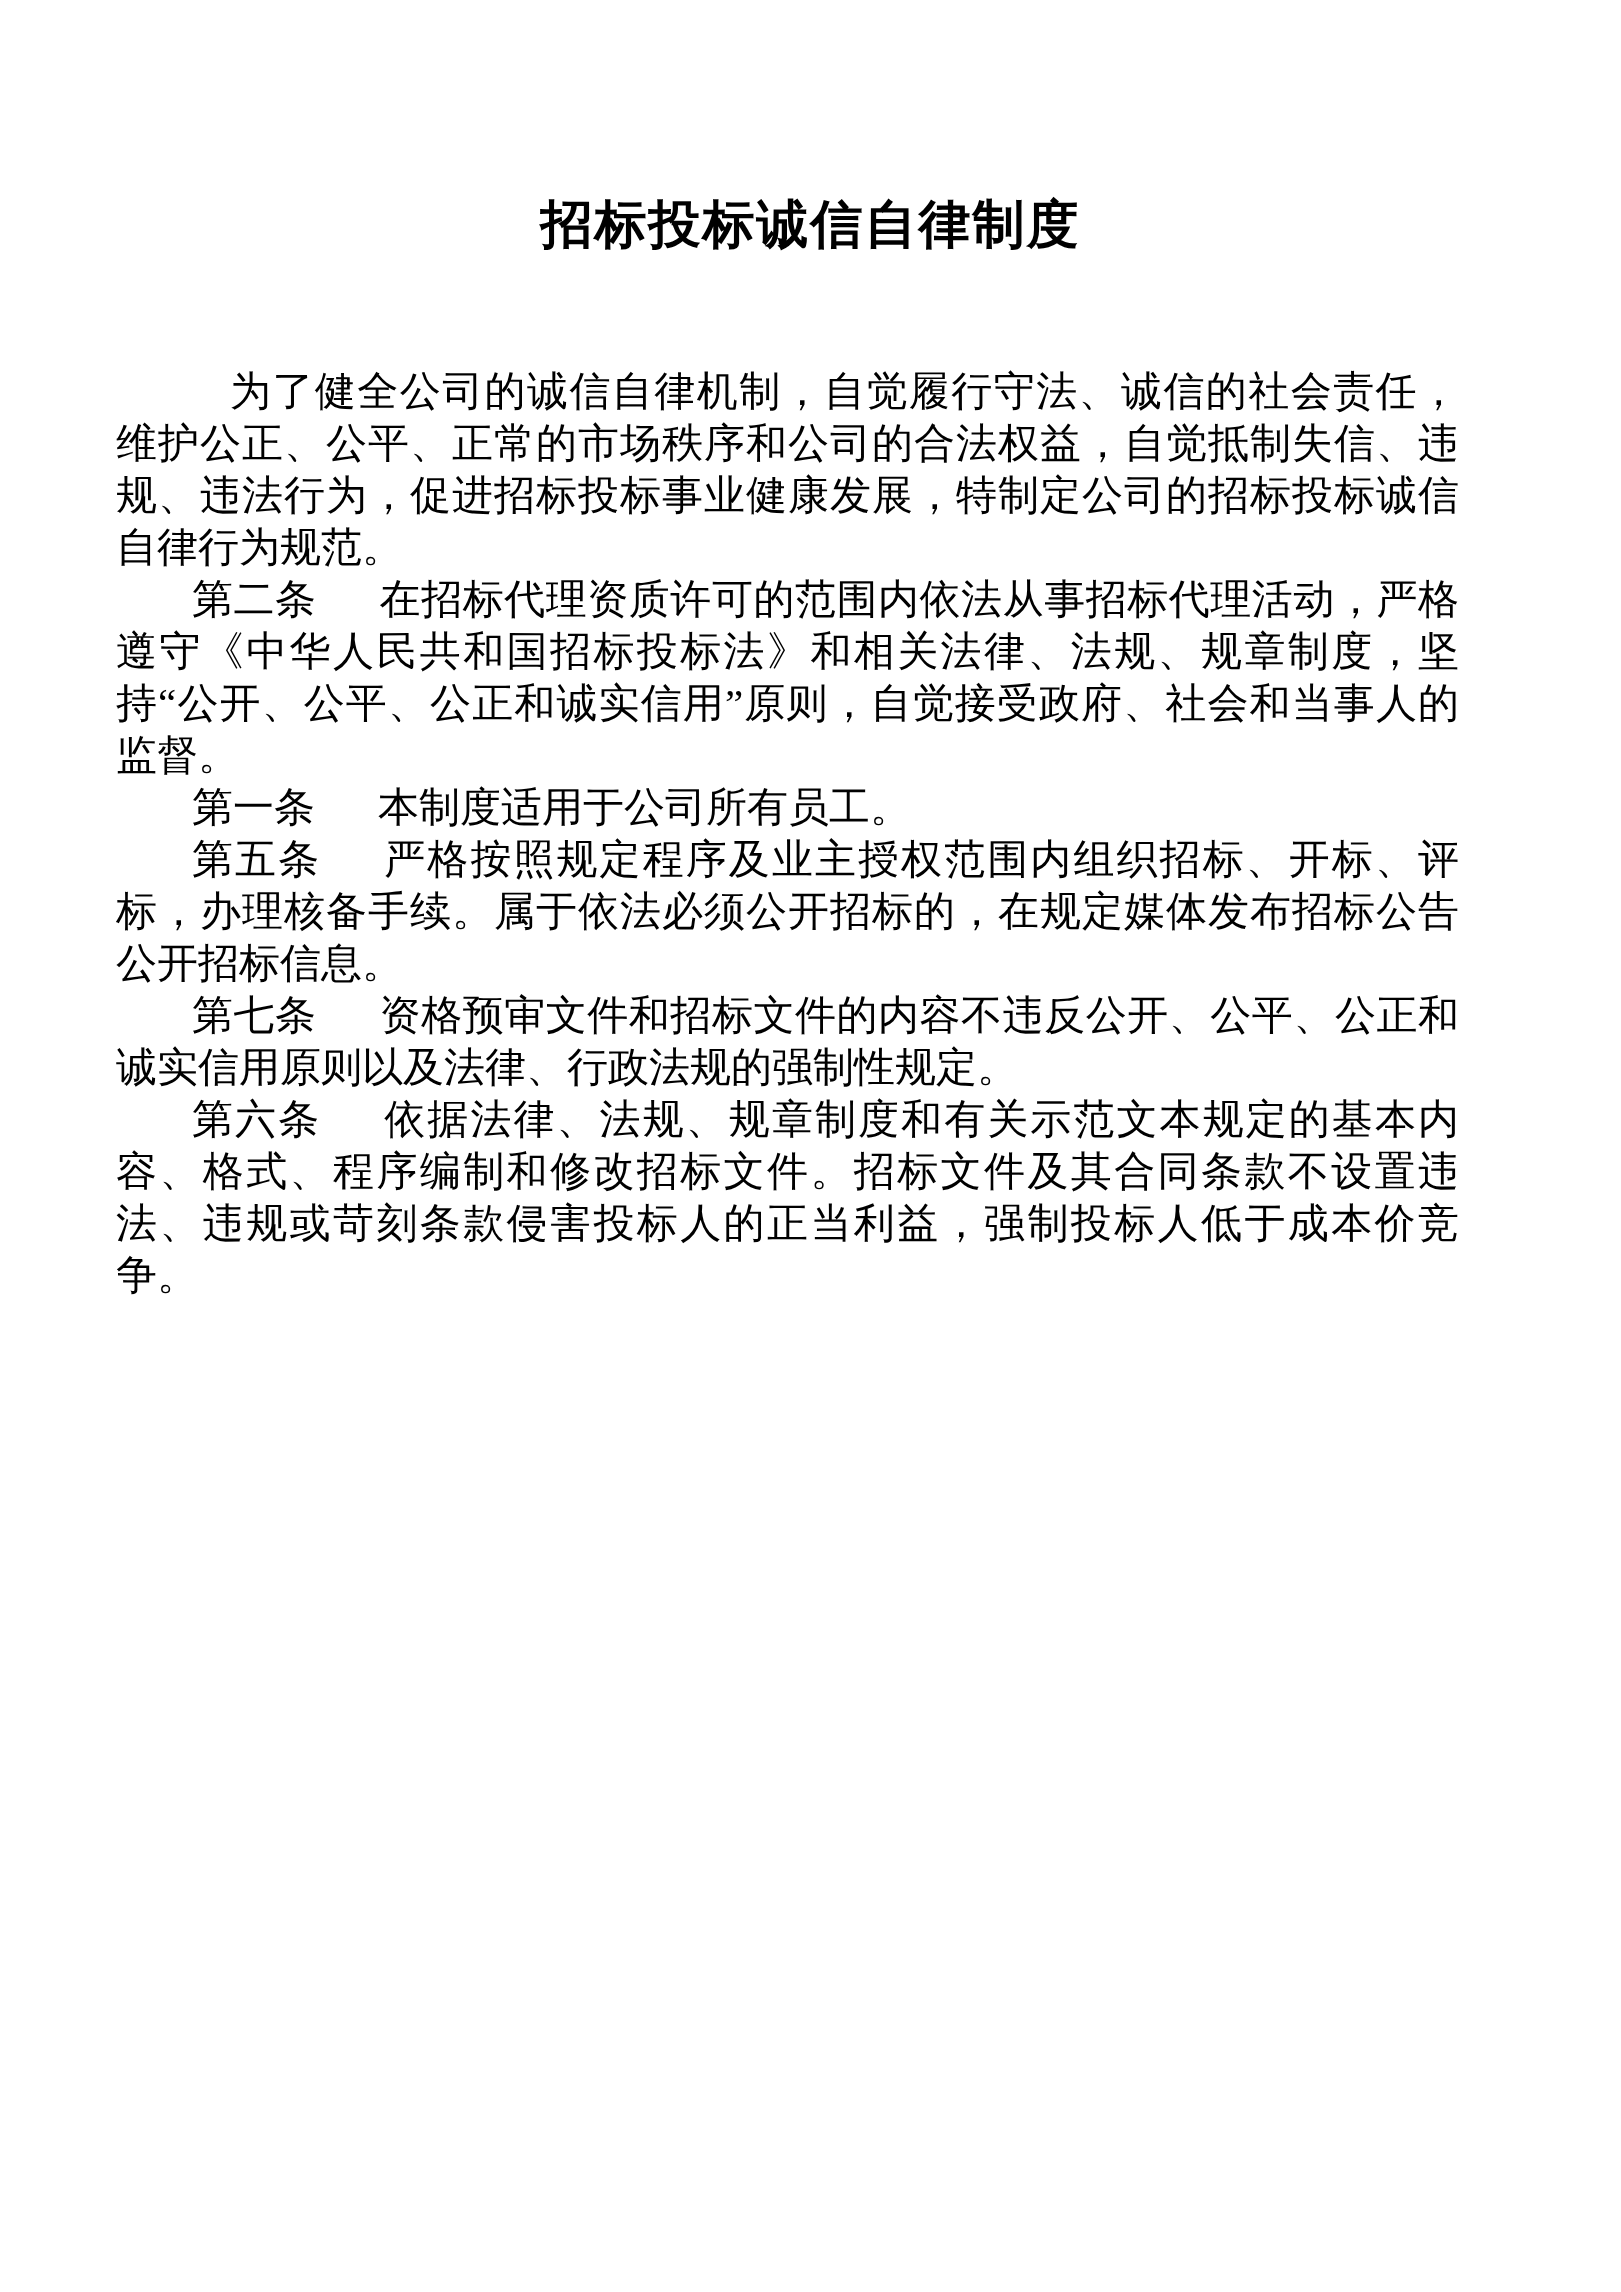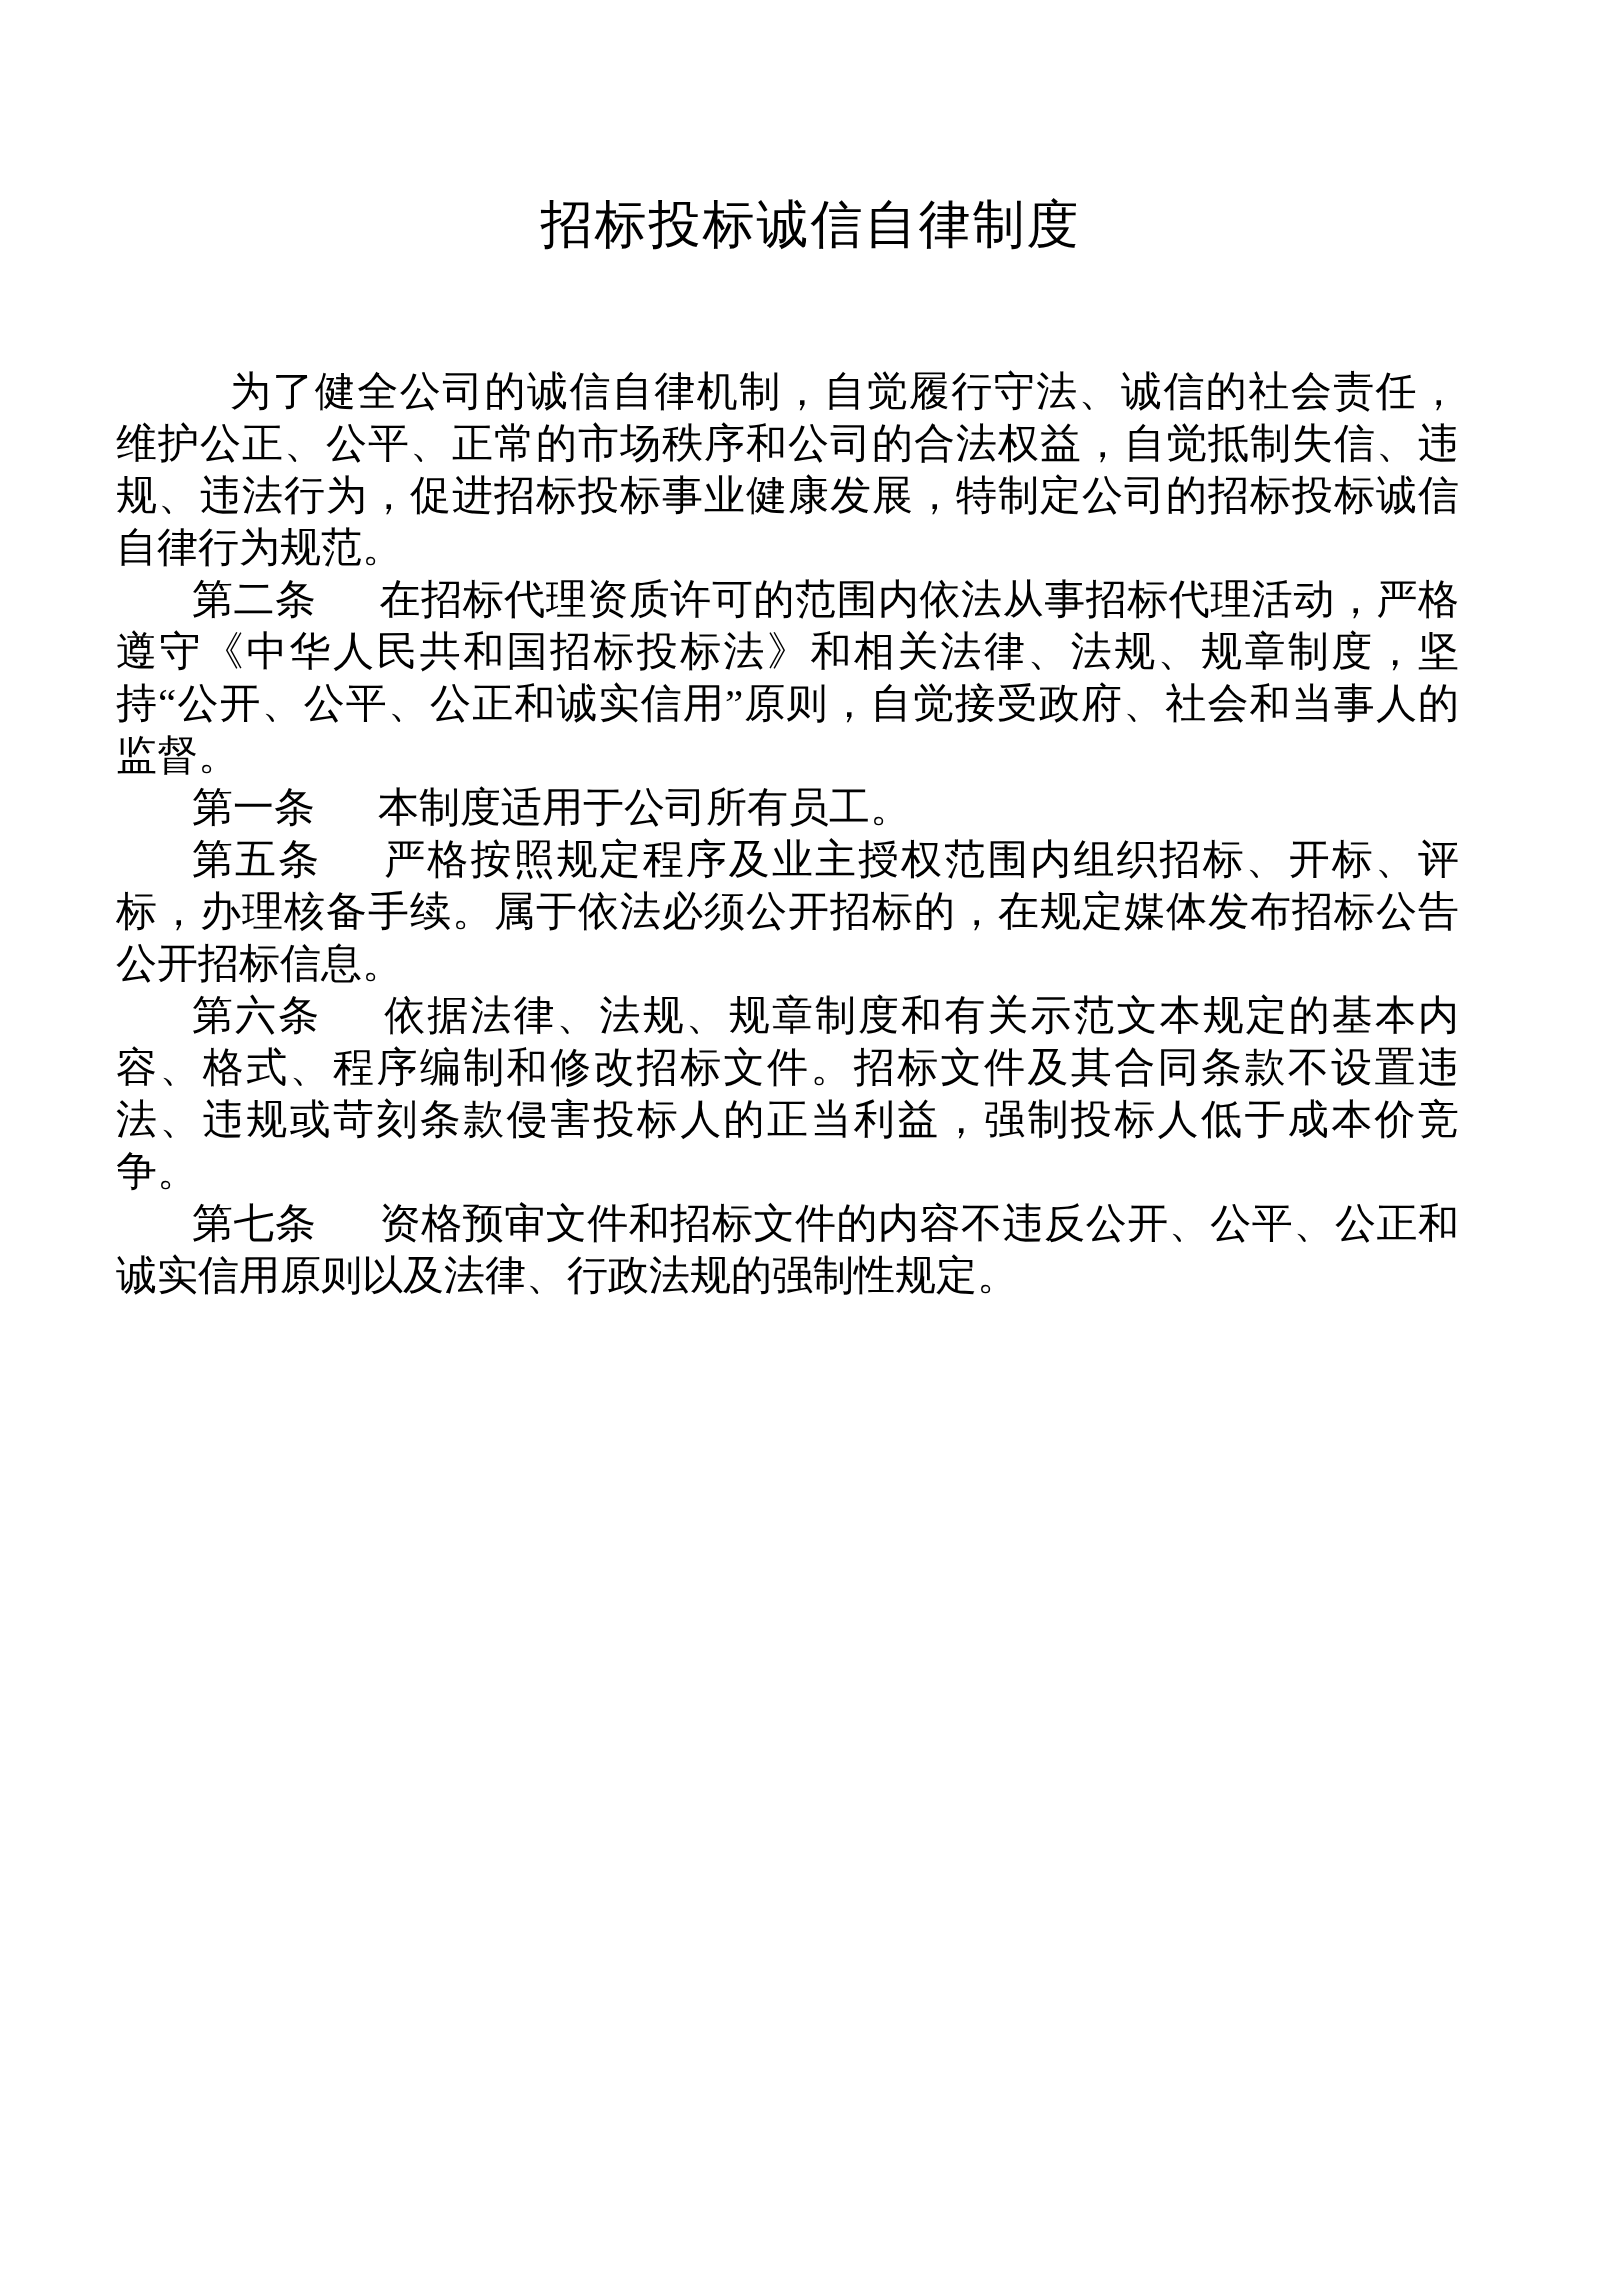--- a/index.html
+++ b/index.html
@@ -16,21 +16,21 @@
     color: #000000;
     font-family: "Liberation Serif", "DejaVu Serif", serif;
     box-sizing: border-box;
     padding-top: 199px;
     overflow: hidden;
   }
   .doc-title {
     margin: 0 0 114px 0;
     font-size: 52px;
     line-height: 52px;
-    font-weight: normal;
+    font-weight: bold;
     text-align: center;
     letter-spacing: 2px;
   }
   .doc-body {
     margin-left: 116px;
     width: 1343px;
     font-size: 41px;
     line-height: 52px;
     text-align: justify;
   }
@@ -59,19 +59,19 @@
 
     <div id="articles">
   <p class="article-para"><span class="article-label">第二条</span><span class="article-text">在招标代理资质许可的范围内依法从事招标代理活动，严格遵守《中华人民共和国招标投标法》和相关法律、法规、规章制度，坚持“公开、公平、公正和诚实信用”原则，自觉接受政府、社会和当事人的监督。</span></p>
 
   <p class="article-para"><span class="article-label">第一条</span><span class="article-text">本制度适用于公司所有员工。</span></p>
 
 
 
   <p class="article-para"><span class="article-label">第五条</span><span class="article-text">严格按照规定程序及业主授权范围内组织招标、开标、评标，办理核备手续。属于依法必须公开招标的，在规定媒体发布招标公告公开招标信息。</span></p>
 
+  <p class="article-para"><span class="article-label">第七条</span><span class="article-text">资格预审文件和招标文件的内容不违反公开、公平、公正和诚实信用原则以及法律、行政法规的强制性规定。</span></p>
+
   <p class="article-para"><span class="article-label">第六条</span><span class="article-text">依据法律、法规、规章制度和有关示范文本规定的基本内容、格式、程序编制和修改招标文件。招标文件及其合同条款不设置违法、违规或苛刻条款侵害投标人的正当利益，强制投标人低于成本价竞争。</span></p>
-
-  <p class="article-para"><span class="article-label">第七条</span><span class="article-text">资格预审文件和招标文件的内容不违反公开、公平、公正和诚实信用原则以及法律、行政法规的强制性规定。</span></p>
 </div>
   </div>
 </div>
 
 
 </body></html>

